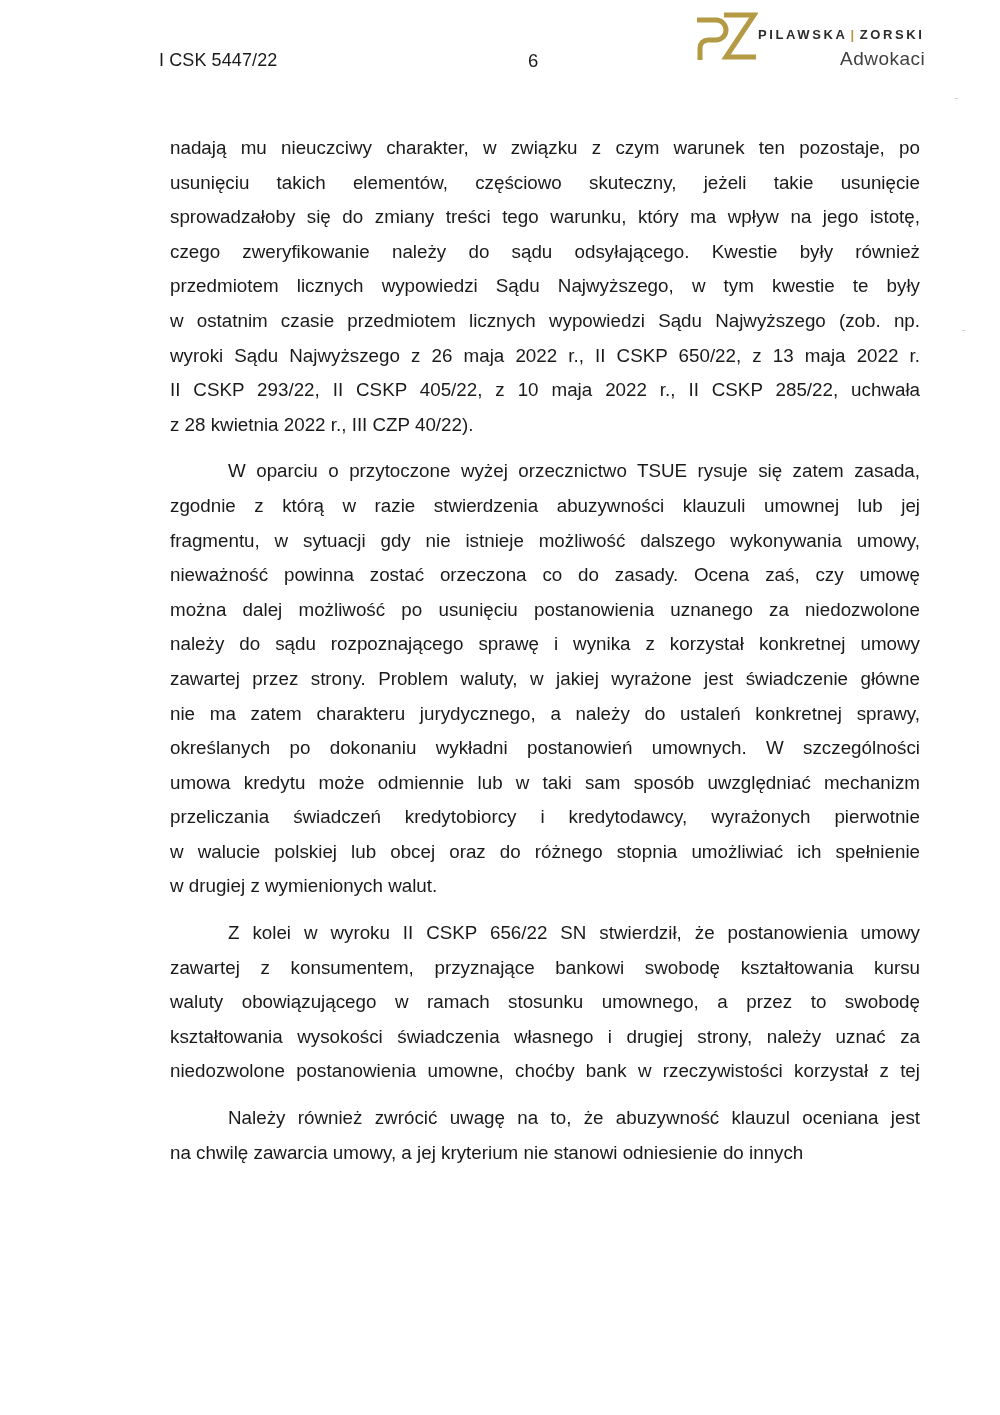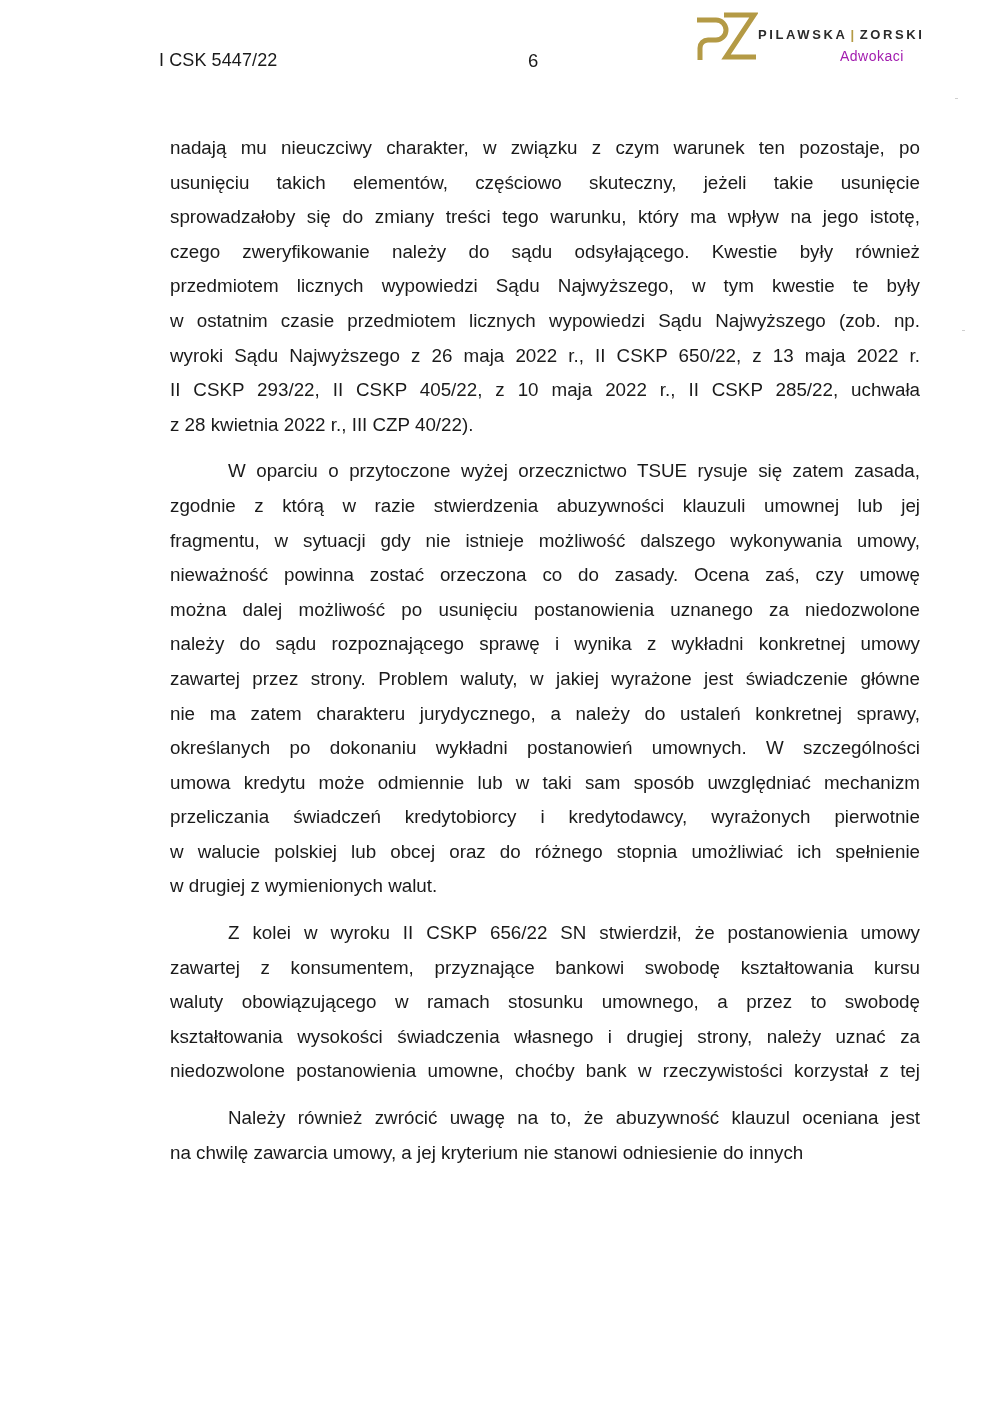--- a/index.html
+++ b/index.html
@@ -5,21 +5,21 @@
   html, body { margin: 0; padding: 0; background: #ffffff; }
   body { width: 1000px; height: 1415px; position: relative; overflow: hidden;
          font-family: "Liberation Sans", sans-serif; color: #1a1a1a; }
   .case-no { position: absolute; left: 159px; top: 50px; font-size: 18px; letter-spacing: 0.1px; }
   .page-no { position: absolute; left: 528px; top: 50px; font-size: 18.5px; }
   .logo { position: absolute; left: 694px; top: 10px; width: 300px; height: 60px; }
   .logo-mark { position: absolute; left: 0; top: 0; width: 64px; height: 52px; }
   .logo-name { position: absolute; left: 64px; top: 17px; font-size: 13px; letter-spacing: 2.6px;
                color: #2b2b2b; white-space: nowrap; font-weight: bold; }
   .logo-name .sep { color: #b49a45; padding: 0 3px; }
-  .logo-sub { position: absolute; left: 146px; top: 38px; font-size: 14px; color: #a21caf; letter-spacing: 0.5px; }
+  .logo-sub { position: absolute; left: 146px; top: 38px; font-size: 19px; color: #404040; letter-spacing: 0.5px; }
   .body-text { position: absolute; left: 170px; top: 131px; width: 750px; font-size: 18.8px; }
   .line { display: block; height: 34.6px; line-height: 34.6px; text-align: justify; text-align-last: justify;
           white-space: nowrap; overflow: visible; }
   .line.last { text-align-last: left; }
   .line.indent { padding-left: 58px; }
   .para-gap { height: 12px; }
   .scan-dot { position: absolute; width: 3px; height: 1px; background: #cfcfcf; }
 </style>
 </head>
 <body>
@@ -55,21 +55,21 @@
       <span class="line">II CSKP 293/22, II CSKP 405/22, z 10 maja 2022 r., II CSKP 285/22, uchwała</span>
       <span class="line last">z 28 kwietnia 2022 r., III CZP 40/22).</span>
     </div>
     <div class="para-gap"></div>
     <div>
       <span class="line indent">W oparciu o przytoczone wyżej orzecznictwo TSUE rysuje się zatem zasada,</span>
       <span class="line">zgodnie z którą w razie stwierdzenia abuzywności klauzuli umownej lub jej</span>
       <span class="line">fragmentu, w sytuacji gdy nie istnieje możliwość dalszego wykonywania umowy,</span>
       <span class="line">nieważność powinna zostać orzeczona co do zasady. Ocena zaś, czy umowę</span>
       <span class="line">można dalej możliwość po usunięciu postanowienia uznanego za niedozwolone</span>
-      <span class="line">należy do sądu rozpoznającego sprawę i wynika z wykładni konkretnej umowy</span>
+      <span class="line">należy do sądu rozpoznającego sprawę i wynika z korzystał konkretnej umowy</span>
       <span class="line">zawartej przez strony. Problem waluty, w jakiej wyrażone jest świadczenie główne</span>
       <span class="line">nie ma zatem charakteru jurydycznego, a należy do ustaleń konkretnej sprawy,</span>
       <span class="line">określanych po dokonaniu wykładni postanowień umownych. W szczególności</span>
       <span class="line">umowa kredytu może odmiennie lub w taki sam sposób uwzględniać mechanizm</span>
       <span class="line">przeliczania świadczeń kredytobiorcy i kredytodawcy, wyrażonych pierwotnie</span>
       <span class="line">w walucie polskiej lub obcej oraz do różnego stopnia umożliwiać ich spełnienie</span>
       <span class="line last">w drugiej z wymienionych walut.</span>
     </div>
     <div class="para-gap"></div>
     <div>

